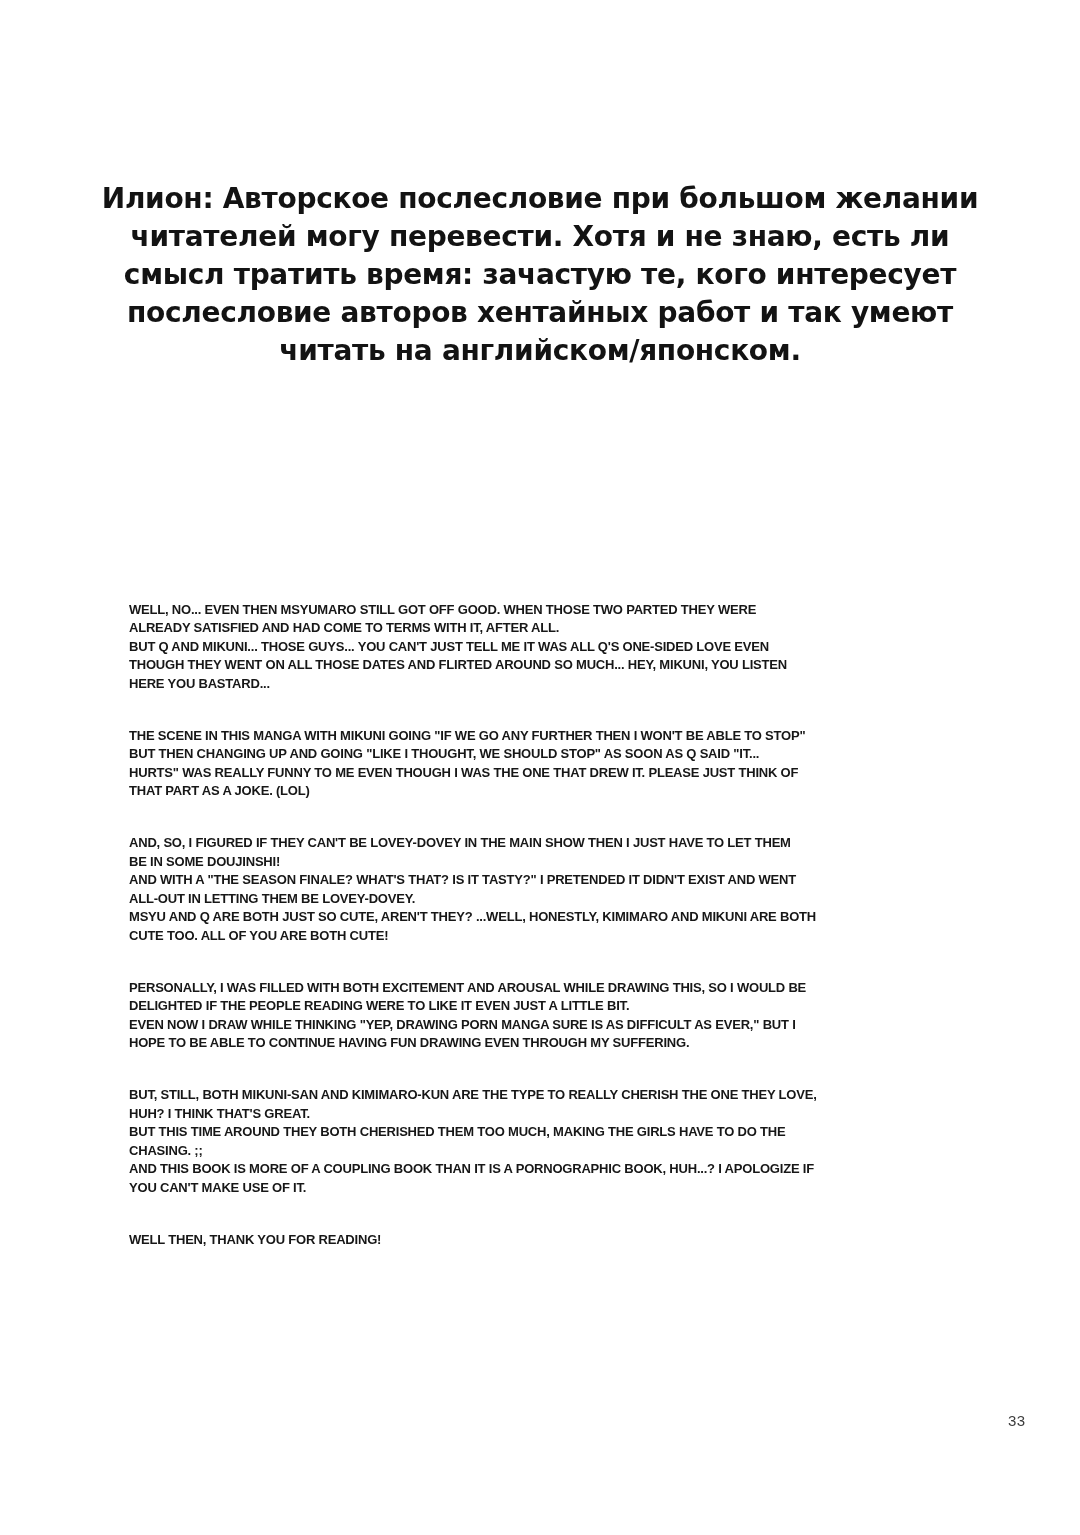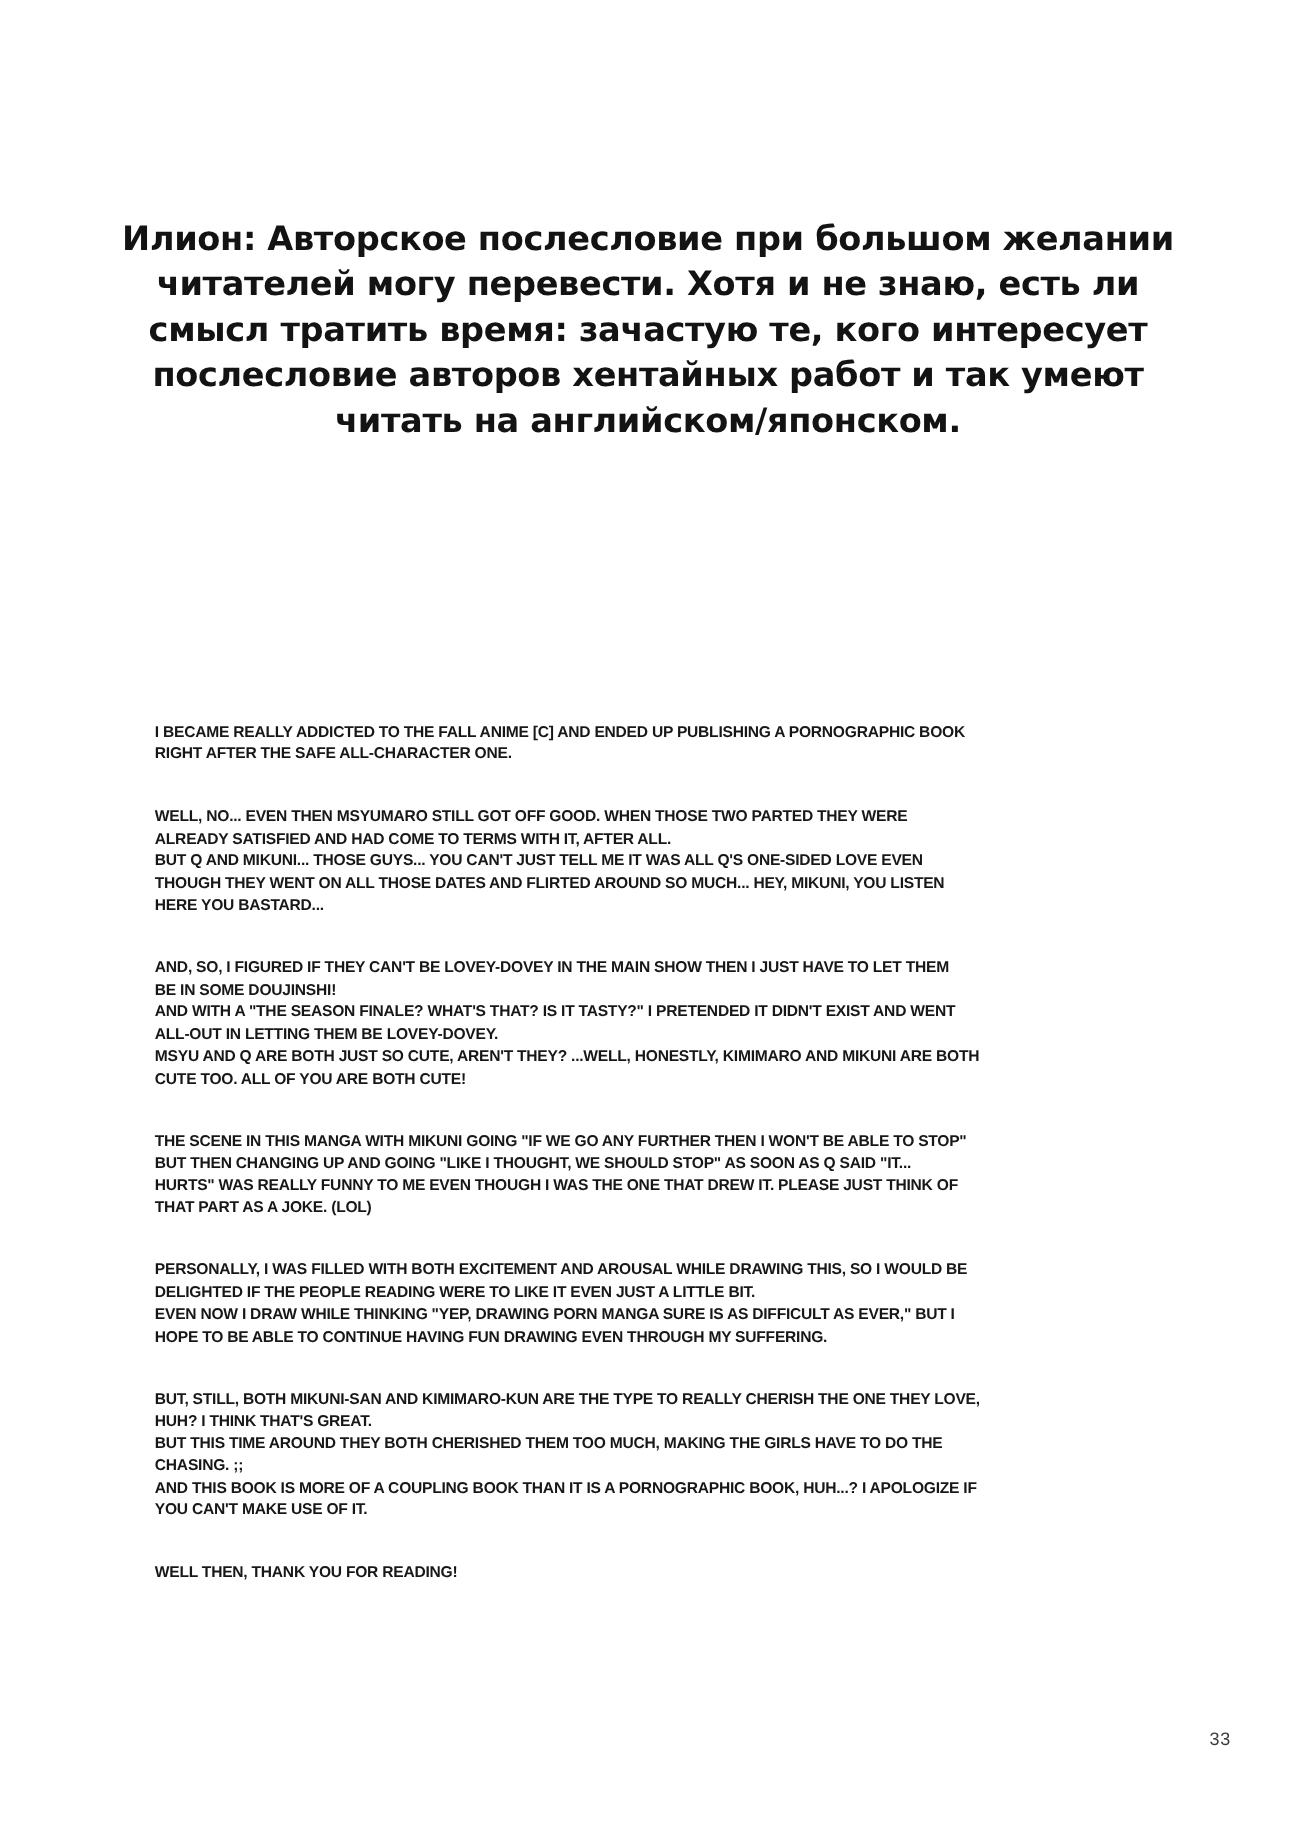--- a/index.html
+++ b/index.html
@@ -48,52 +48,49 @@
   }
   .page-number {
     position: absolute;
     top: 1412px;
     left: 1008px;
     font-size: 15px;
     line-height: 18px;
     letter-spacing: 0.5px;
     color: #3c3c3c;
     font-weight: 400;
-    margin-top: 29px;
   }
 </style>
 </head>
 <body>
 
 <div class="page">
 
   <div class="translator-note">Илион: Авторское послесловие при большом желании
 читателей могу перевести. Хотя и не знаю, есть ли
 смысл тратить время: зачастую те, кого интересует
 послесловие авторов хентайных работ и так умеют
 читать на английском/японском.</div>
 
   <div class="afterword">
-    <p>I BECAME REALLY ADDICTED TO THE FALL ANIME [C] AND ENDED UP PUBLISHING A PORNOGRAPHIC BOOK
-RIGHT AFTER THE SAFE ALL-CHARACTER ONE.</p>
     <p>WELL, NO... EVEN THEN MSYUMARO STILL GOT OFF GOOD. WHEN THOSE TWO PARTED THEY WERE
 ALREADY SATISFIED AND HAD COME TO TERMS WITH IT, AFTER ALL.
 BUT Q AND MIKUNI... THOSE GUYS... YOU CAN'T JUST TELL ME IT WAS ALL Q'S ONE-SIDED LOVE EVEN
 THOUGH THEY WENT ON ALL THOSE DATES AND FLIRTED AROUND SO MUCH... HEY, MIKUNI, YOU LISTEN
 HERE YOU BASTARD...</p>
+    <p>THE SCENE IN THIS MANGA WITH MIKUNI GOING "IF WE GO ANY FURTHER THEN I WON'T BE ABLE TO STOP"
+BUT THEN CHANGING UP AND GOING "LIKE I THOUGHT, WE SHOULD STOP" AS SOON AS Q SAID "IT...
+HURTS" WAS REALLY FUNNY TO ME EVEN THOUGH I WAS THE ONE THAT DREW IT. PLEASE JUST THINK OF
+THAT PART AS A JOKE. (LOL)</p>
     <p>AND, SO, I FIGURED IF THEY CAN'T BE LOVEY-DOVEY IN THE MAIN SHOW THEN I JUST HAVE TO LET THEM
 BE IN SOME DOUJINSHI!
 AND WITH A "THE SEASON FINALE? WHAT'S THAT? IS IT TASTY?" I PRETENDED IT DIDN'T EXIST AND WENT
 ALL-OUT IN LETTING THEM BE LOVEY-DOVEY.
 MSYU AND Q ARE BOTH JUST SO CUTE, AREN'T THEY? ...WELL, HONESTLY, KIMIMARO AND MIKUNI ARE BOTH
 CUTE TOO. ALL OF YOU ARE BOTH CUTE!</p>
-    <p>THE SCENE IN THIS MANGA WITH MIKUNI GOING "IF WE GO ANY FURTHER THEN I WON'T BE ABLE TO STOP"
-BUT THEN CHANGING UP AND GOING "LIKE I THOUGHT, WE SHOULD STOP" AS SOON AS Q SAID "IT...
-HURTS" WAS REALLY FUNNY TO ME EVEN THOUGH I WAS THE ONE THAT DREW IT. PLEASE JUST THINK OF
-THAT PART AS A JOKE. (LOL)</p>
     <p>PERSONALLY, I WAS FILLED WITH BOTH EXCITEMENT AND AROUSAL WHILE DRAWING THIS, SO I WOULD BE
 DELIGHTED IF THE PEOPLE READING WERE TO LIKE IT EVEN JUST A LITTLE BIT.
 EVEN NOW I DRAW WHILE THINKING "YEP, DRAWING PORN MANGA SURE IS AS DIFFICULT AS EVER," BUT I
 HOPE TO BE ABLE TO CONTINUE HAVING FUN DRAWING EVEN THROUGH MY SUFFERING.</p>
     <p>BUT, STILL, BOTH MIKUNI-SAN AND KIMIMARO-KUN ARE THE TYPE TO REALLY CHERISH THE ONE THEY LOVE,
 HUH? I THINK THAT'S GREAT.
 BUT THIS TIME AROUND THEY BOTH CHERISHED THEM TOO MUCH, MAKING THE GIRLS HAVE TO DO THE
 CHASING. ;;
 AND THIS BOOK IS MORE OF A COUPLING BOOK THAN IT IS A PORNOGRAPHIC BOOK, HUH...? I APOLOGIZE IF
 YOU CAN'T MAKE USE OF IT.</p>

